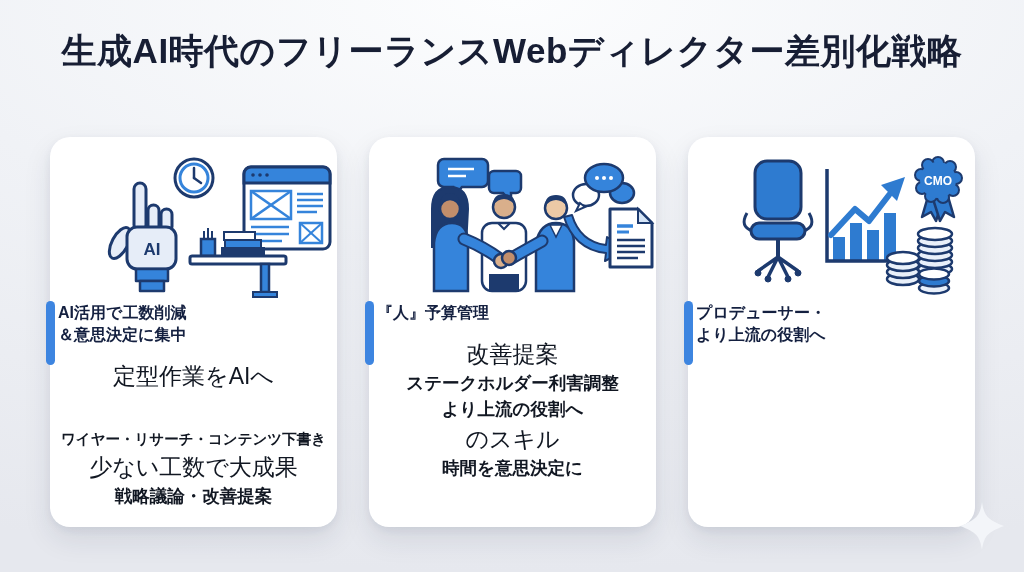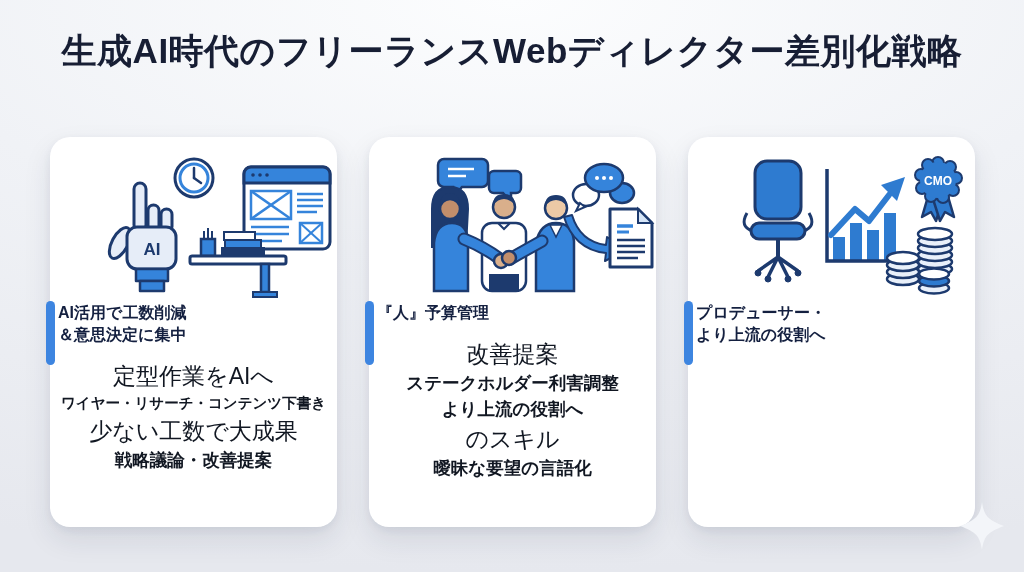--- a/index.html
+++ b/index.html
@@ -24,21 +24,21 @@
     background:#3d85e0;
   }
   .illu{height:148px;margin-top:14px;display:flex;align-items:center;justify-content:flex-end;}
   .heading{margin:3px 8px 0;text-align:left;font-size:16px;font-weight:800;
     color:#142040;line-height:1.36;}
   .heading .hl{display:block;}
   .cbody{margin-top:14px;text-align:center;}
   .line{color:#111722;}
   .line.strong{font-size:23px;font-weight:400;line-height:1.45;}
   .line.mid{font-size:17.5px;font-weight:700;line-height:1.48;}
-  .line.sub{font-size:14.5px;font-weight:600;line-height:1.5;}
+  .line.sub{font-size:14.5px;font-weight:600;line-height:1.5;margin-top:36px;}
   .sparkle{position:absolute;left:960px;top:502px;}
 </style>
 </head>
 <body>
 
 <div class="stage">
 
   <h1 class="title">生成AI時代のフリーランスWebディレクター差別化戦略</h1>
 
   <div class="cards">
@@ -172,21 +172,21 @@
         </svg>
       </div>
       <h2 class="heading">
         <span class="hl">『人』予算管理</span>
       </h2>
       <div class="cbody">
         <div class="line strong">改善提案</div>
         <div class="line mid">ステークホルダー利害調整</div>
         <div class="line mid">より上流の役割へ</div>
         <div class="line strong">のスキル</div>
-        <div class="line mid">曖昧な要望の言語化</div>
+        <div class="line mid">時間を意思決定に</div>
       </div>
     </section>
 
     <section class="card">
       <div class="accent"></div>
       <div class="illu">
         <svg width="244" height="148" viewBox="0 0 244 148">
 
           <g stroke="#1d3a6e">
             <rect x="24" y="10" width="46" height="58" rx="12" fill="#2e7bd0" stroke-width="3"></rect>

